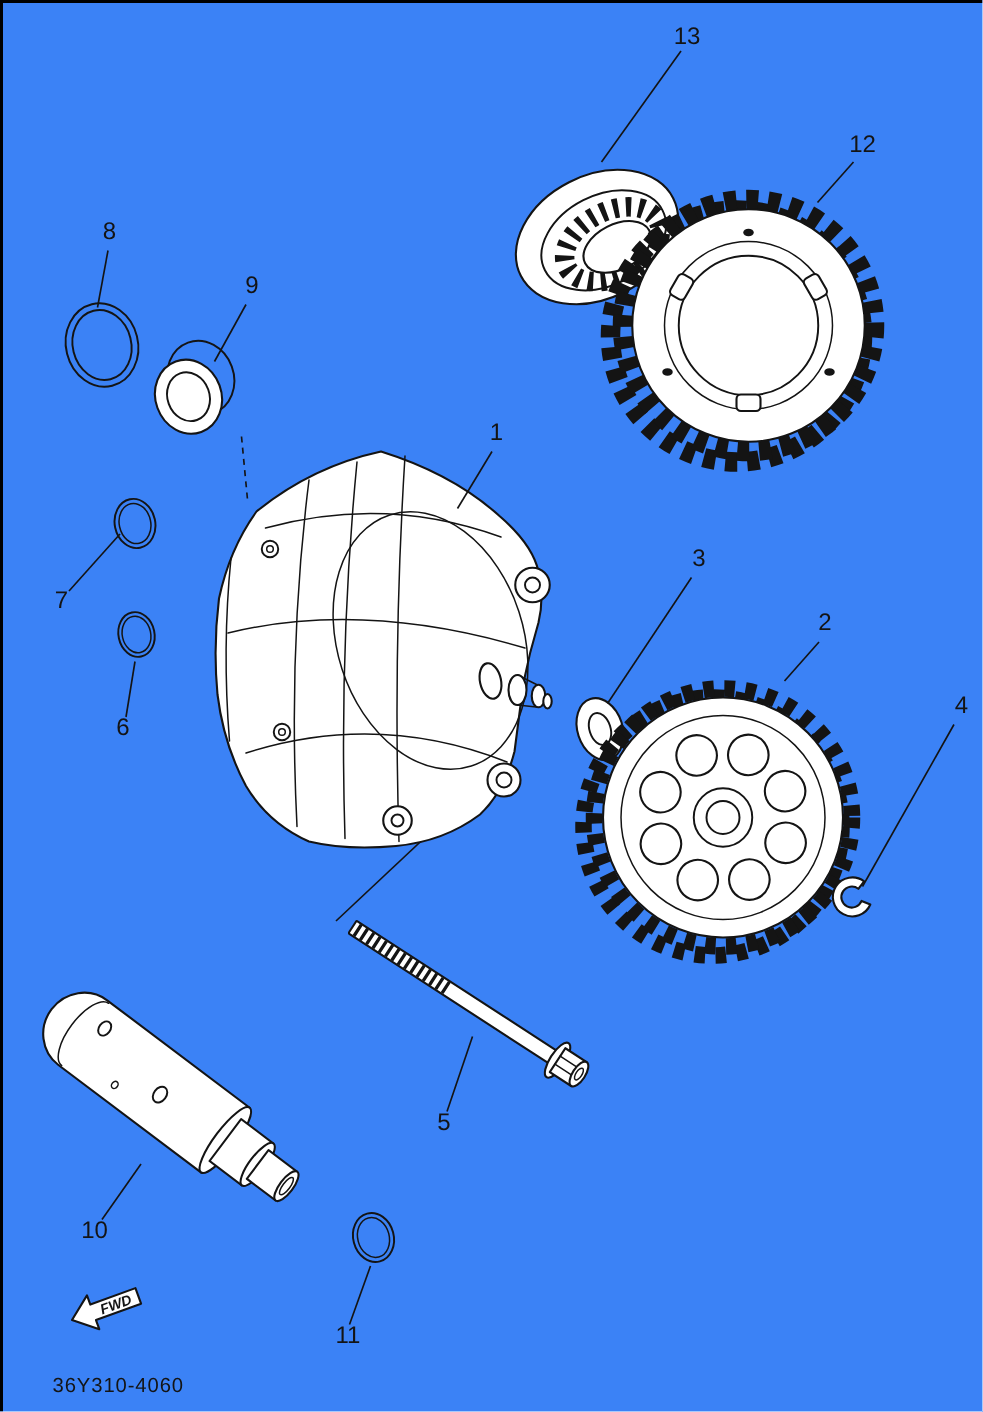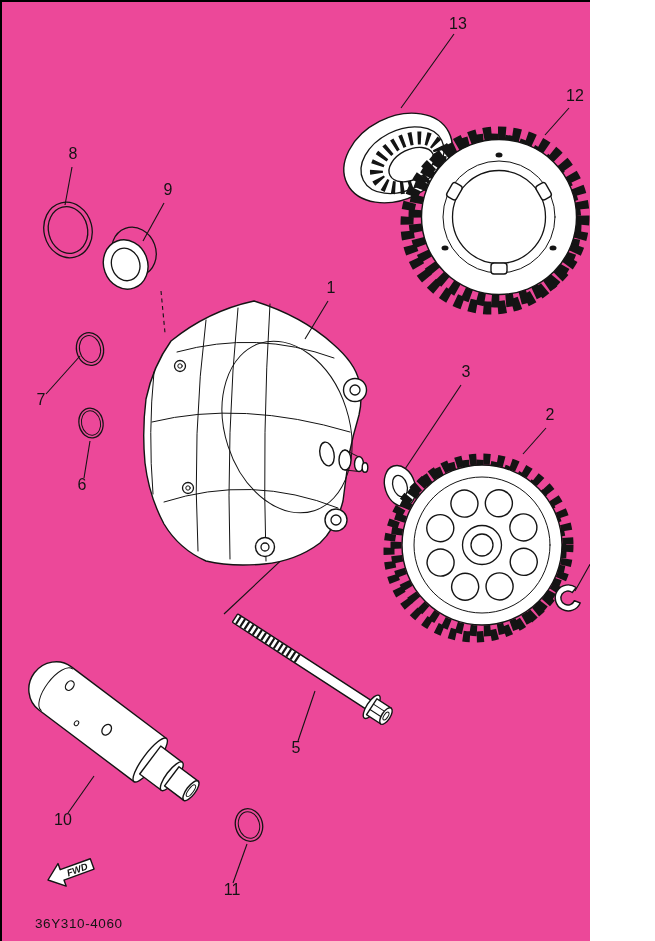--- a/index.html
+++ b/index.html
@@ -1,18 +1,18 @@
 <!DOCTYPE html>
 <html><head>
 <meta charset="utf-8">
 <style>
   html,body{margin:0;padding:0;background:#ffffff;}
   .page{
-    width:590px;height:941px;box-sizing:border-box;position:relative;
-    background:#ec4899;border-top:2px solid #000;border-left:2px solid #000;
+    width:655px;height:941px;box-sizing:border-box;position:relative;
+    background:#3b82f6;border-top:2px solid #000;border-left:2px solid #000;
     font-family:"Liberation Sans",sans-serif;overflow:hidden;
   }
   svg{display:block}
   .s{fill:none;stroke:#141414;stroke-width:1.3;stroke-linecap:round;stroke-linejoin:round}
   .sw{fill:#ffffff;stroke:#141414;stroke-width:1.4;stroke-linejoin:round}
   .thin{stroke-width:1}
   .teeth{fill:none;stroke:#141414}
   .lead{stroke:#141414;stroke-width:1.1;fill:none}
   .dot{fill:#141414;stroke:none}
   .callout{font:16px "Liberation Sans",sans-serif;fill:#141414}

